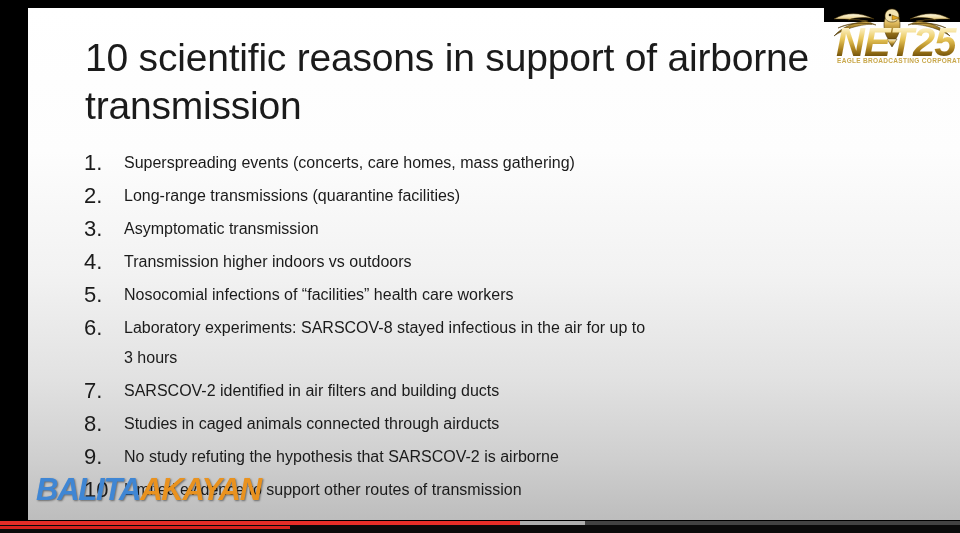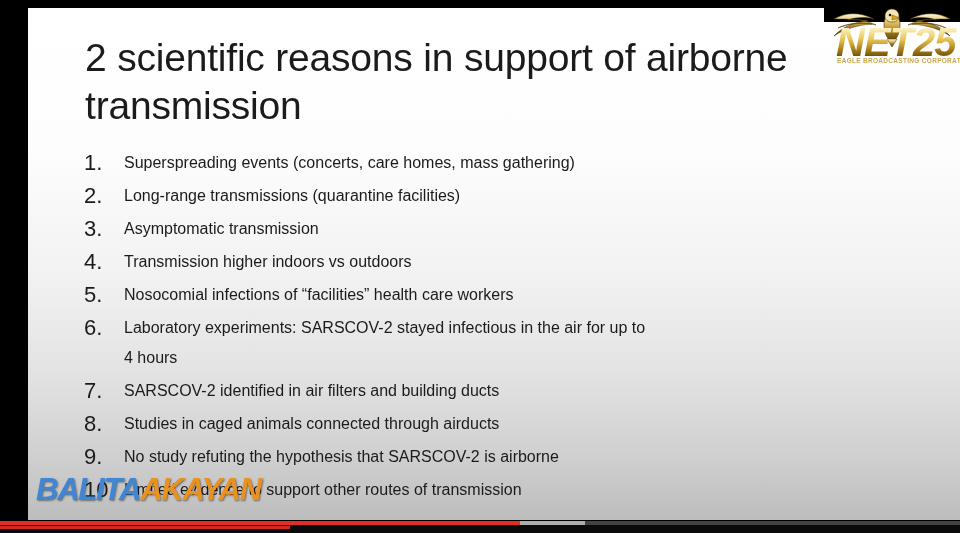--- a/index.html
+++ b/index.html
@@ -202,21 +202,21 @@
 </style>
 </head>
 <body>
 
 <div id="screen">
 
   <div id="video-frame">
 
     <div id="slide">
 
-      <div id="slide-title">2 scientific reasons in support of airborne transmission</div>
+      <div id="slide-title">10 scientific reasons in support of airborne transmission</div>
 
       <div id="reason-list">
 
         <div class="list-item">
           <div class="item-number">1.</div>
           <div class="item-text">Superspreading events (concerts, care homes, mass gathering)</div>
         </div>
 
         <div class="list-item">
           <div class="item-number">2.</div>
@@ -233,21 +233,21 @@
           <div class="item-text">Transmission higher indoors vs outdoors</div>
         </div>
 
         <div class="list-item">
           <div class="item-number">5.</div>
           <div class="item-text">Nosocomial infections of “facilities” health care workers</div>
         </div>
 
         <div class="list-item">
           <div class="item-number">6.</div>
-          <div class="item-text"><span>Laboratory experiments: SARSCOV-2 stayed infectious in the air for up to</span><span class="cont">4 hours</span></div>
+          <div class="item-text"><span>Laboratory experiments: SARSCOV-8 stayed infectious in the air for up to</span><span class="cont">3 hours</span></div>
         </div>
 
         <div class="list-item">
           <div class="item-number">7.</div>
           <div class="item-text">SARSCOV-2 identified in air filters and building ducts</div>
         </div>
 
         <div class="list-item">
           <div class="item-number">8.</div>
           <div class="item-text">Studies in caged animals connected through airducts</div>

